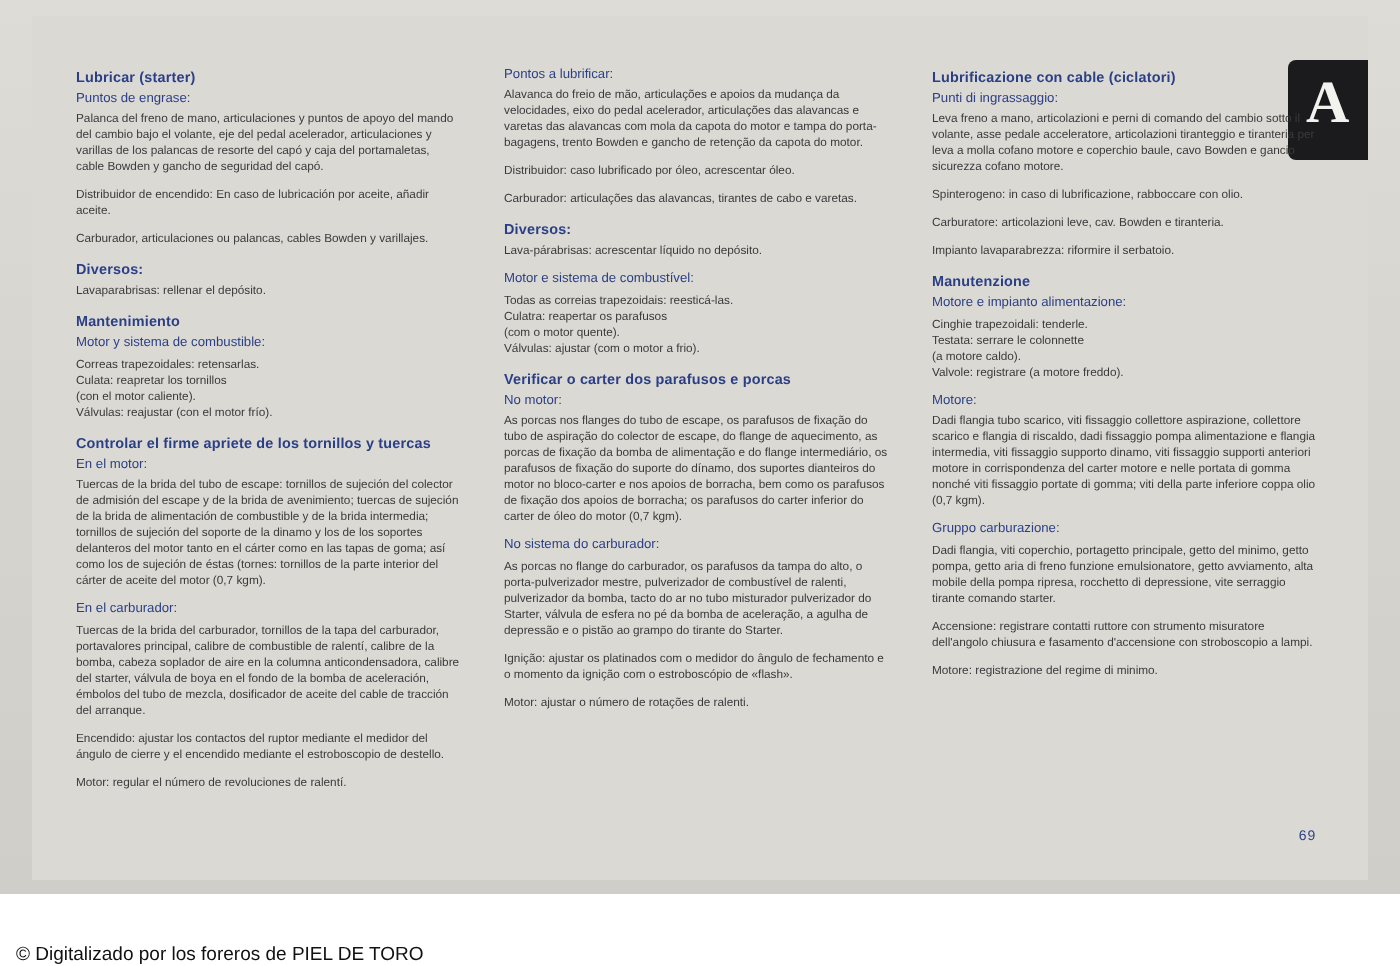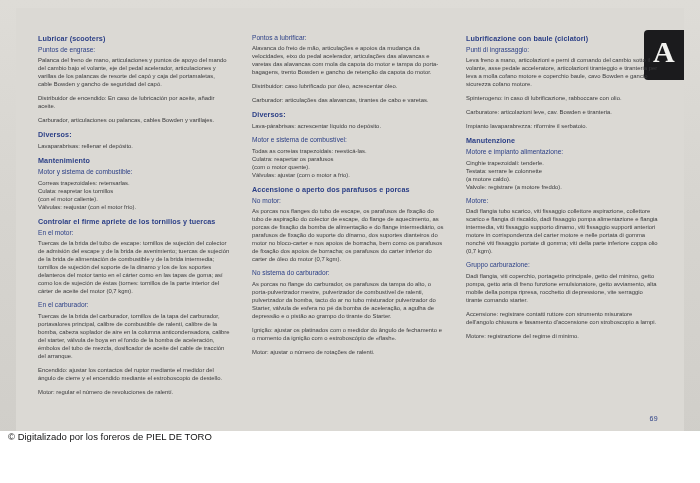--- a/index.html
+++ b/index.html
@@ -95,45 +95,45 @@
     color: #2b3f86;
     font-size: 7px;
     letter-spacing: .4px;
   }
 
   .footer {
     position: absolute;
     left: 0;
     bottom: 0;
     width: 700px;
-    height: 52px;
+    height: 36px;
     background: #ffffff;
     display: flex;
-    align-items: flex-start;
+    align-items: flex-end;
   }
   .footer .copy {
     margin-left: 8px;
     font-size: 9.5px;
     color: #111;
     font-family: "Liberation Sans", sans-serif;
   }
 </style>
 </head>
 <body>
 
 <div class="page">
   <div class="sheet">
 
     <div class="tab">
       <span class="letter">A</span>
     </div>
 
     <div class="columns">
       <div class="col" id="col0">
-          <div class="h-blue">Lubricar (scooters)</div>
+          <div class="h-blue">Lubricar (starter)</div>
           <div class="sub">Puntos de engrase:</div>
           <div class="body">Palanca del freno de mano, articulaciones y puntos de apoyo del mando del cambio bajo el volante, eje del pedal acelerador, articulaciones y varillas de los palancas de resorte del capó y caja del portamaletas, cable Bowden y gancho de seguridad del capó.</div>
           <div class="body">Distribuidor de encendido: En caso de lubricación por aceite, añadir aceite.</div>
           <div class="body">Carburador, articulaciones ou palancas, cables Bowden y varillajes.</div>
           <div class="h-blue">Diversos:</div>
           <div class="body">Lavaparabrisas: rellenar el depósito.</div>
           <div class="h-blue">Mantenimiento</div>
           <div class="sub">Motor y sistema de combustible:</div>
           <div class="body">Correas trapezoidales: retensarlas.<br>Culata: reapretar los tornillos<br>(con el motor caliente).<br>Válvulas: reajustar (con el motor frío).</div>
           <div class="h-blue">Controlar el firme apriete de los tornillos y tuercas</div>
@@ -146,30 +146,30 @@
         </div>
       <div class="col" id="col1">
           <div class="sub">Pontos a lubrificar:</div>
           <div class="body">Alavanca do freio de mão, articulações e apoios da mudança da velocidades, eixo do pedal acelerador, articulações das alavancas e varetas das alavancas com mola da capota do motor e tampa do porta-bagagens, trento Bowden e gancho de retenção da capota do motor.</div>
           <div class="body">Distribuidor: caso lubrificado por óleo, acrescentar óleo.</div>
           <div class="body">Carburador: articulações das alavancas, tirantes de cabo e varetas.</div>
           <div class="h-blue">Diversos:</div>
           <div class="body">Lava-párabrisas: acrescentar líquido no depósito.</div>
           <div class="sub">Motor e sistema de combustível:</div>
           <div class="body">Todas as correias trapezoidais: reesticá-las.<br>Culatra: reapertar os parafusos<br>(com o motor quente).<br>Válvulas: ajustar (com o motor a frio).</div>
-          <div class="h-blue">Accensione o aperto dos parafusos e porcas</div>
+          <div class="h-blue">Verificar o carter dos parafusos e porcas</div>
           <div class="sub">No motor:</div>
           <div class="body">As porcas nos flanges do tubo de escape, os parafusos de fixação do tubo de aspiração do colector de escape, do flange de aquecimento, as porcas de fixação da bomba de alimentação e do flange intermediário, os parafusos de fixação do suporte do dínamo, dos suportes dianteiros do motor no bloco-carter e nos apoios de borracha, bem como os parafusos de fixação dos apoios de borracha; os parafusos do carter inferior do carter de óleo do motor (0,7 kgm).</div>
           <div class="sub">No sistema do carburador:</div>
           <div class="body">As porcas no flange do carburador, os parafusos da tampa do alto, o porta-pulverizador mestre, pulverizador de combustível de ralenti, pulverizador da bomba, tacto do ar no tubo misturador pulverizador do Starter, válvula de esfera no pé da bomba de aceleração, a agulha de depressão e o pistão ao grampo do tirante do Starter.</div>
           <div class="body">Ignição: ajustar os platinados com o medidor do ângulo de fechamento e o momento da ignição com o estroboscópio de «flash».</div>
           <div class="body">Motor: ajustar o número de rotações de ralenti.</div>
         </div>
       <div class="col" id="col2">
-          <div class="h-blue">Lubrificazione con baule (ciclatori)</div>
+          <div class="h-blue">Lubrificazione con cable (ciclatori)</div>
           <div class="sub">Punti di ingrassaggio:</div>
           <div class="body">Leva freno a mano, articolazioni e perni di comando del cambio sotto il volante, asse pedale acceleratore, articolazioni tiranteggio e tiranteria per leva a molla cofano motore e coperchio baule, cavo Bowden e gancio sicurezza cofano motore.</div>
           <div class="body">Spinterogeno: in caso di lubrificazione, rabboccare con olio.</div>
           <div class="body">Carburatore: articolazioni leve, cav. Bowden e tiranteria.</div>
           <div class="body">Impianto lavaparabrezza: riformire il serbatoio.</div>
           <div class="h-blue">Manutenzione</div>
           <div class="sub">Motore e impianto alimentazione:</div>
           <div class="body">Cinghie trapezoidali: tenderle.<br>Testata: serrare le colonnette<br>(a motore caldo).<br>Valvole: registrare (a motore freddo).</div>
           <div class="sub">Motore:</div>
           <div class="body">Dadi flangia tubo scarico, viti fissaggio collettore aspirazione, collettore scarico e flangia di riscaldo, dadi fissaggio pompa alimentazione e flangia intermedia, viti fissaggio supporto dinamo, viti fissaggio supporti anteriori motore in corrispondenza del carter motore e nelle portata di gomma nonché viti fissaggio portate di gomma; viti della parte inferiore coppa olio (0,7 kgm).</div>

